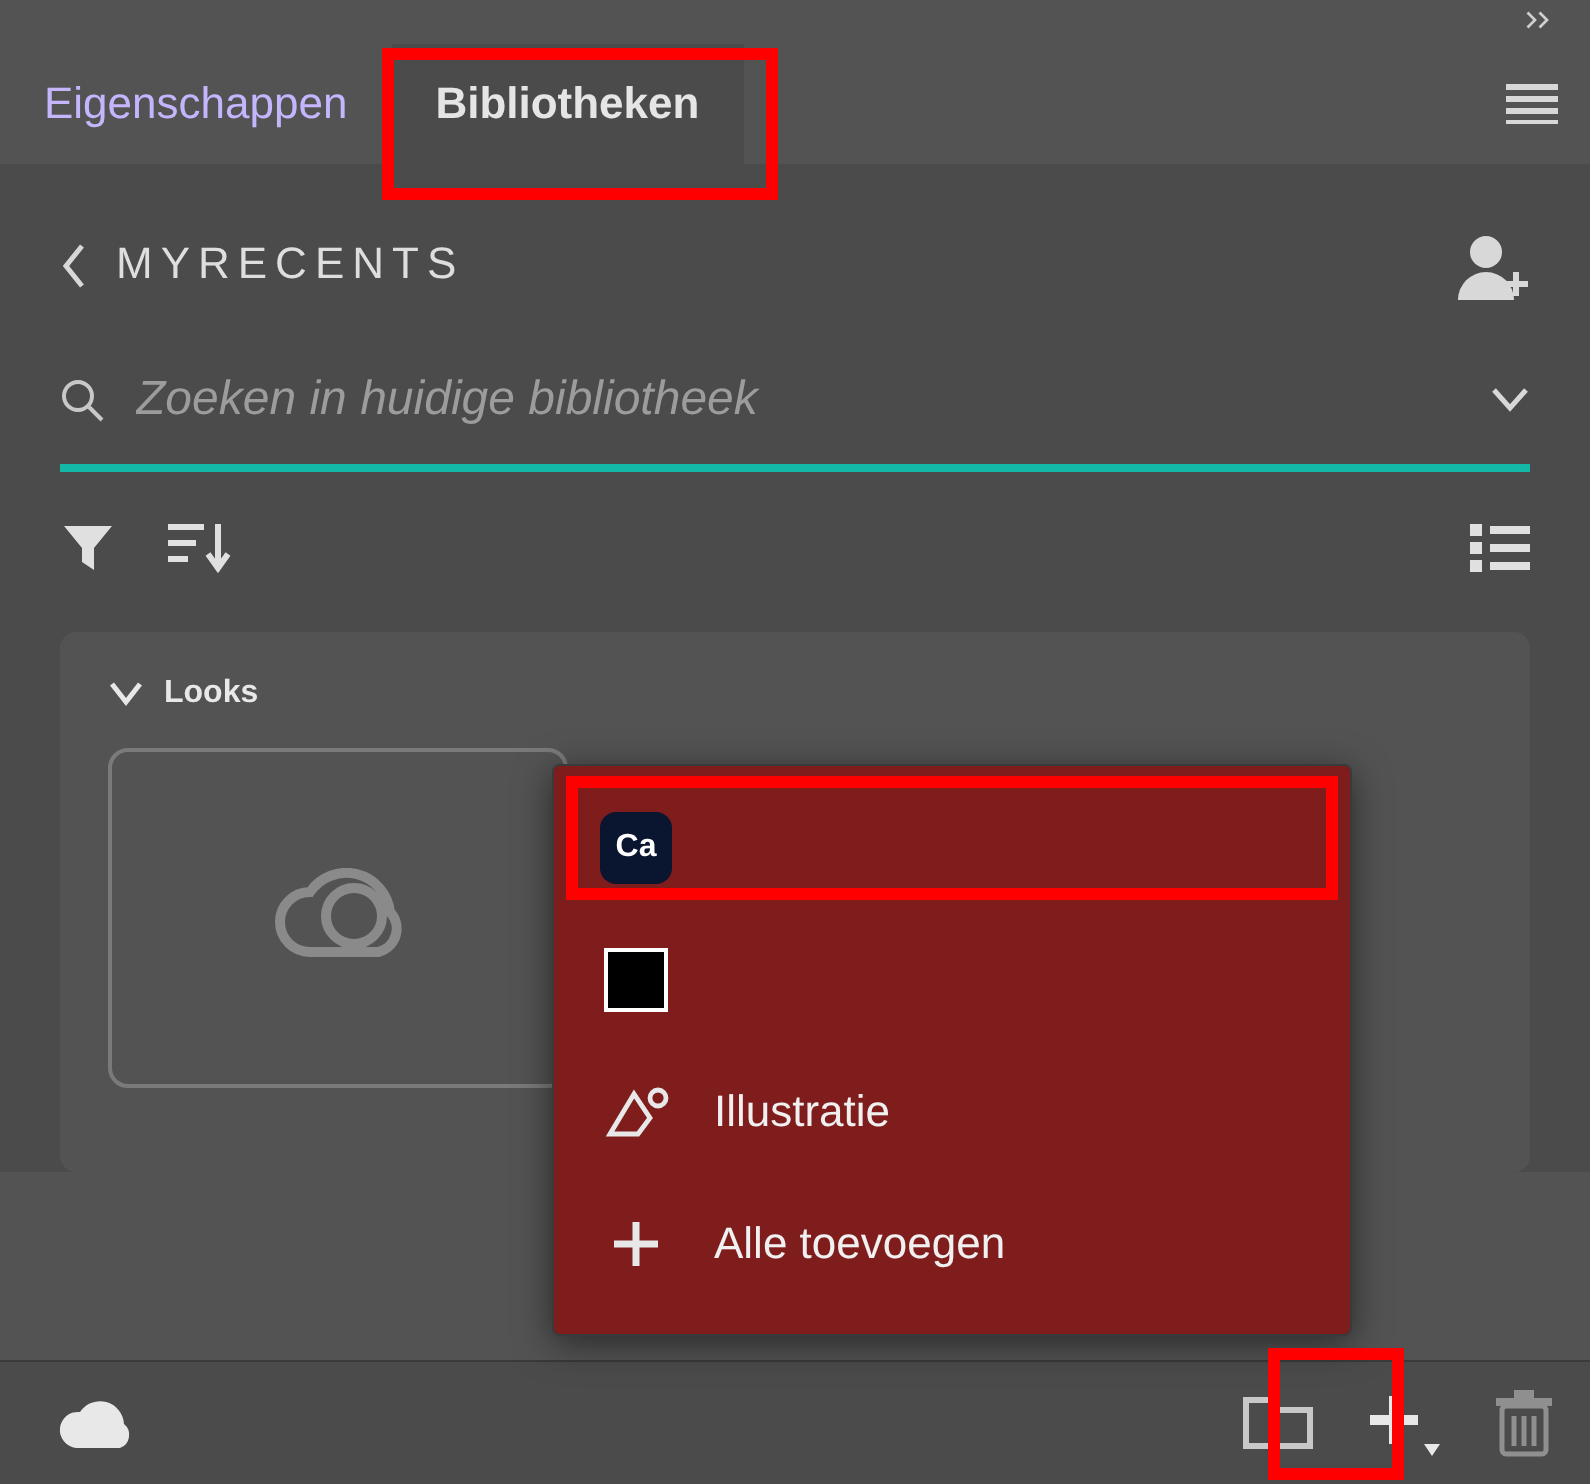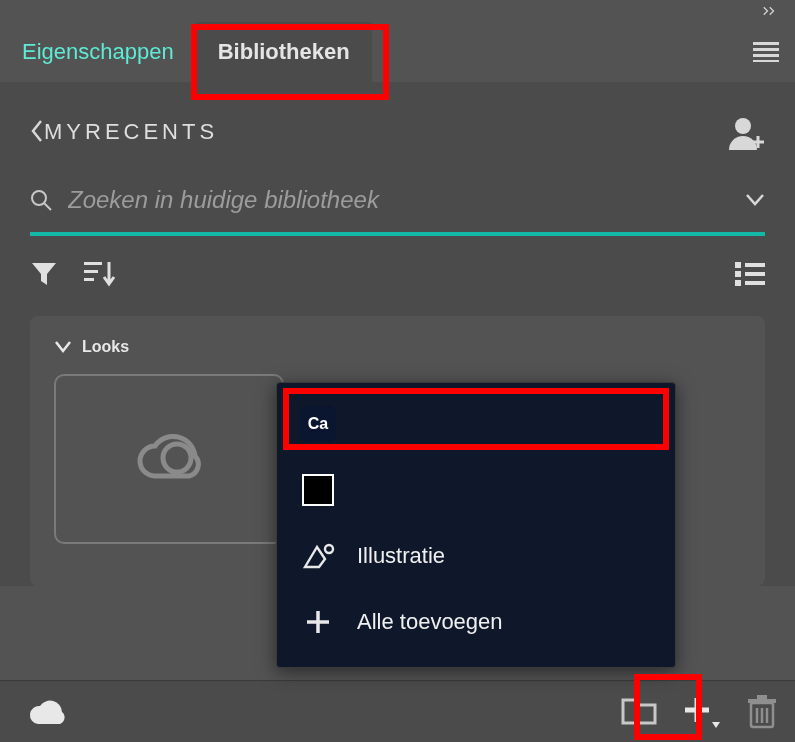--- a/index.html
+++ b/index.html
@@ -27,21 +27,21 @@
     align-items: center;
     background: #535353;
     position: relative;
   }
   .tab {
     padding: 0 22px;
     height: 60px;
     display: flex;
     align-items: center;
     font-size: 22px;
-    color: #5eead4;
+    color: #c4b5fd;
     cursor: pointer;
   }
   .tab.active {
     background: #4b4b4b;
     color: #e5e5e5;
     font-weight: 600;
   }
   .menu-icon {
     position: absolute;
     right: 16px;
@@ -52,21 +52,21 @@
   .content {
     background: #4b4b4b;
     padding: 30px 30px 0 30px;
   }
   .crumb-row {
     display: flex;
     align-items: center;
     justify-content: space-between;
     margin-bottom: 34px;
   }
-  .crumb-left { display:flex; align-items:flex-start; cursor:pointer; }
+  .crumb-left { display:flex; align-items:flex-end; gap:14px; cursor:pointer; }
   .crumb-label {
     font-size: 22px;
     letter-spacing: 4px;
     color: #dedede;
     font-weight: 300;
   }
   .avatar-add {
     width: 40px; height: 40px;
     position: relative;
     cursor: pointer;
@@ -138,21 +138,21 @@
   }
   .footer-right { display:flex; align-items:center; gap:18px; }
   .icon-btn { cursor:pointer; display:inline-flex; align-items:center; justify-content:center; }
 
   
   .popup {
     position: absolute;
     left: 276px;
     top: 382px;
     width: 400px;
-    background: #0f172a;
+    background: #7f1d1d;
     border: 1px solid #3a3a3a;
     border-radius: 4px;
     box-shadow: 0 4px 18px rgba(0,0,0,0.5);
     padding: 8px 8px 12px 8px;
   }
   .popup-item {
     display:flex;
     align-items:center;
     gap: 20px;
     padding: 14px 14px;

